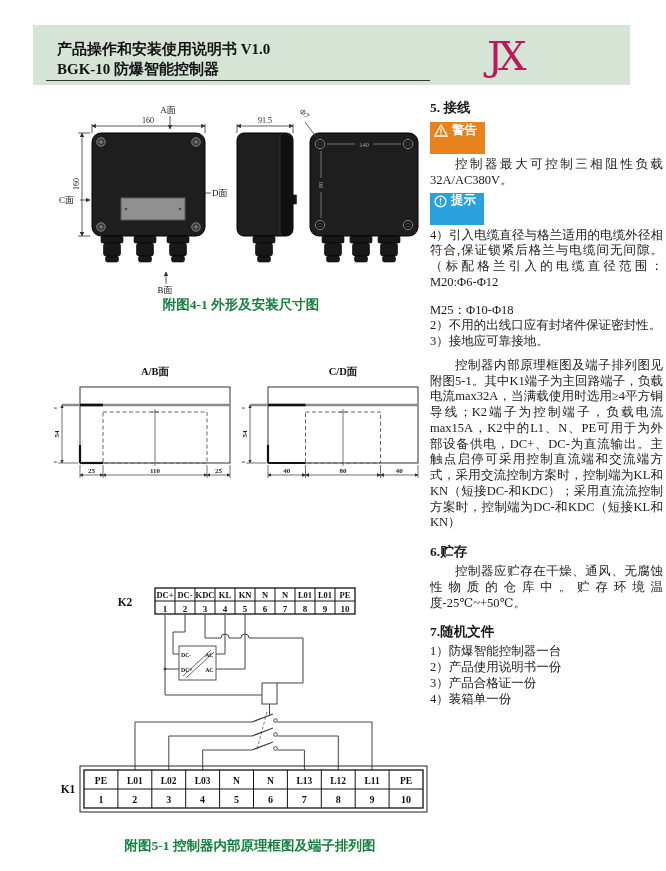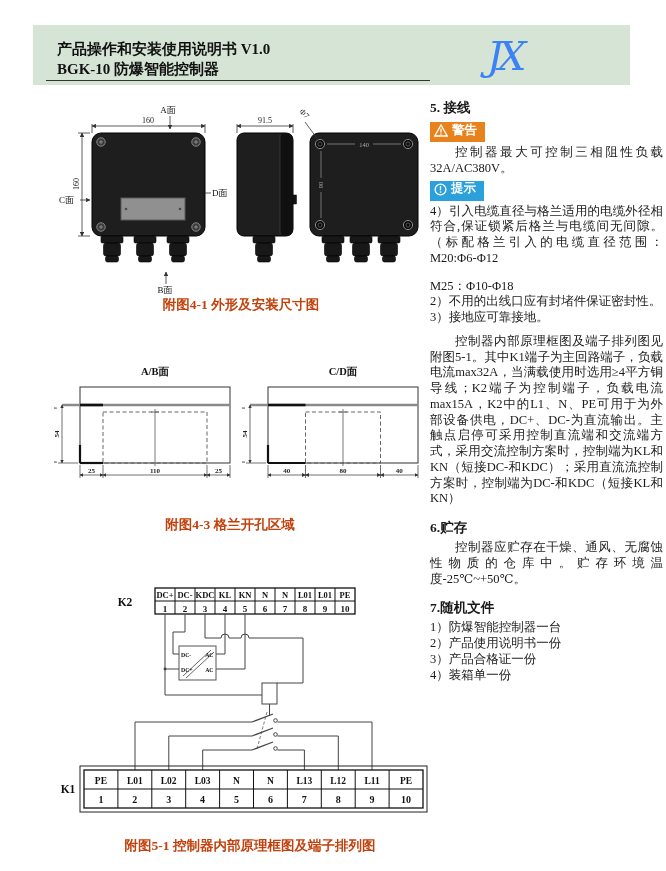--- a/index.html
+++ b/index.html
@@ -8,32 +8,32 @@
     font-family:"Liberation Serif","DejaVu Serif",serif;color:#1a1a1a;
     overflow:hidden;margin:0 auto;
   }
   
   .band{position:absolute;left:33px;top:25px;width:597px;height:60px;background:#d6e4d6;}
   .titles{position:absolute;left:57px;top:31px;width:380px;margin-top:8px;}
   .title-line{font-weight:bold;font-size:15px;line-height:20px;color:#111;white-space:nowrap;}
   .title-underline{position:absolute;left:46px;top:80px;width:384px;height:1px;background:#333;}
   .logo{
     position:absolute;left:487px;top:34px;width:100px;height:48px;
-    font-family:"DejaVu Serif","Liberation Serif",serif;font-style:italic;
-    font-size:40px;letter-spacing:-5px;color:#3b82f6;line-height:44px;
+    font-family:"DejaVu Serif","Liberation Serif",serif;
+    font-size:40px;letter-spacing:-5px;color:#be185d;line-height:44px;
   }
   
   .fig{position:absolute;}
   .fig-caption{
-    position:absolute;text-align:center;font-weight:bold;font-size:13.5px;color:#c2410c;
+    position:absolute;text-align:center;font-weight:bold;font-size:13.5px;color:#15803d;
   }
   
   .rightcol{position:absolute;left:430px;top:93px;width:233px;font-size:12.5px;line-height:1.26;text-align:justify;}
   .sec-heading{font-weight:bold;font-size:13.5px;margin:6px 0 4px 0;text-align:left;}
-  .badge{display:inline-flex;align-items:center;gap:4px;height:17px;padding:0 8px 3px 4px;
+  .badge{display:inline-flex;align-items:center;gap:4px;height:17px;padding:0 8px 15px 4px;
          color:#fff;font-weight:bold;font-size:12.5px;margin:2px 0 3px 0;justify-content:flex-end;}
   .badge svg{display:block;}
   .para{margin:0 0 2px 0;text-indent:2em;}
   .tiplist div{margin:0;}
   .tipline-gap{margin-top:12px !important;}
   .mainpara{margin-top:8px;}
   .items div{margin:0;}
   .s7items{margin-top:2px;}
   svg text{font-family:"Liberation Serif","DejaVu Serif",serif;}
 </style>
@@ -228,21 +228,20 @@
         <line x1="330.5" y1="113" x2="368" y2="113" marker-start="url(#ar43)" marker-end="url(#ar43)"></line>
       </g>
       <text transform="translate(197,72) rotate(-90)" font-size="7" font-weight="bold" text-anchor="middle" fill="#222">54</text>
       <text transform="translate(195,46) rotate(-90)" font-size="4.5" text-anchor="middle" fill="#222">8</text>
       <text transform="translate(195,100) rotate(-90)" font-size="4.5" text-anchor="middle" fill="#222">8</text>
       <text x="236.7" y="110.5" font-size="7" font-weight="bold" text-anchor="middle" fill="#222">40</text>
       <text x="293" y="110.5" font-size="7" font-weight="bold" text-anchor="middle" fill="#222">80</text>
       <text x="349.2" y="110.5" font-size="7" font-weight="bold" text-anchor="middle" fill="#222">40</text>
     </g>
   </svg>
-  <div class="fig-caption" style="left:40px;top:516px;width:380px">附图4-3 格兰开孔区域</div>
 
   <svg class="fig" style="left:55px;top:580px" width="385" height="238" viewBox="0 0 385 238">
 
     <g>
       <text x="70" y="26" font-size="11.5" font-weight="bold" text-anchor="middle" fill="#111">K2</text>
       <rect x="100" y="8" width="200" height="26" fill="none" stroke="#111" stroke-width="1.3"></rect>
       <line x1="100" y1="21" x2="300" y2="21" stroke="#111" stroke-width="1"></line>
       <g stroke="#111" stroke-width="1">
         <line x1="120" y1="8" x2="120" y2="34"></line>
           <line x1="140" y1="8" x2="140" y2="34"></line>

